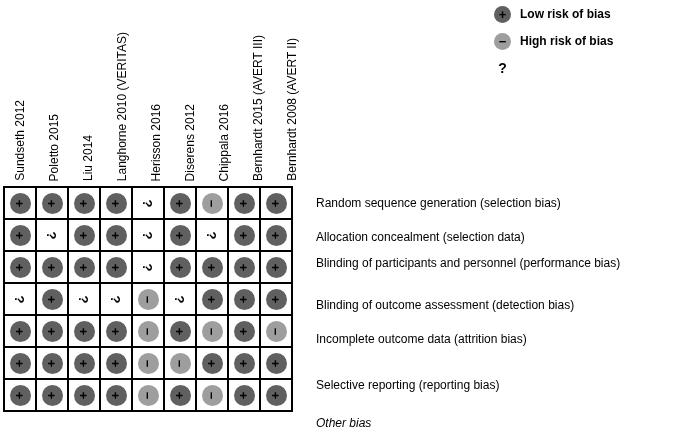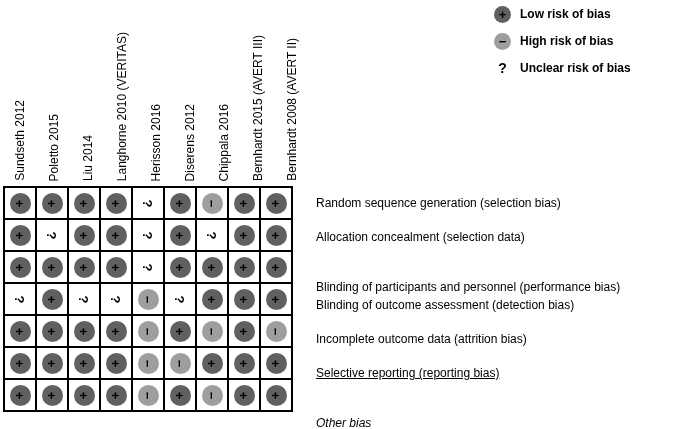--- a/index.html
+++ b/index.html
@@ -80,21 +80,20 @@
       <span class="legend-label">Low risk of bias</span>
     </div>
     <div class="legend-item">
       <span class="circle high">
         <span class="sym">−</span>
       </span>
       <span class="legend-label">High risk of bias</span>
     </div>
     <div class="legend-item">
       <span class="legend-qmark">?</span>
-      <span class="legend-label">Unclear risk of bias</span>
     </div>
   </div>
 
   <div id="col-headers">
       <div class="col-header" style="left: 0px;">
         <span class="col-header-text">Sundseth 2012</span>
       </div>
       <div class="col-header" style="left: 34px;">
         <span class="col-header-text">Poletto 2015</span>
       </div>
@@ -307,20 +306,20 @@
           <td><span class="circle low">
               <span class="sym rot">+</span>
             </span></td>
         </tr>
       </tbody>
   </table>
 
   <div id="row-labels">
       <div class="row-label" style="top: 0px;">Random sequence generation (selection bias)</div>
       <div class="row-label" style="top: 34px;">Allocation concealment (selection data)</div>
-      <div class="row-label" style="top: 84px;">Blinding of participants and personnel (performance bias)</div>
+      <div class="row-label" style="top: 60px;">Blinding of participants and personnel (performance bias)</div>
       <div class="row-label" style="top: 102px; text-align: right;">Blinding of outcome assessment (detection bias)</div>
       <div class="row-label" style="top: 136px;">Incomplete outcome data (attrition bias)</div>
-      <div class="row-label" style="top: 170px; text-decoration: underline;">Selective reporting (reporting bias)</div>
+      <div class="row-label" style="top: 182px;">Selective reporting (reporting bias)</div>
       <div class="row-label" style="top: 220px; font-style: italic;">Other bias</div>
     </div>
 
 </div>
 
 </body></html>

